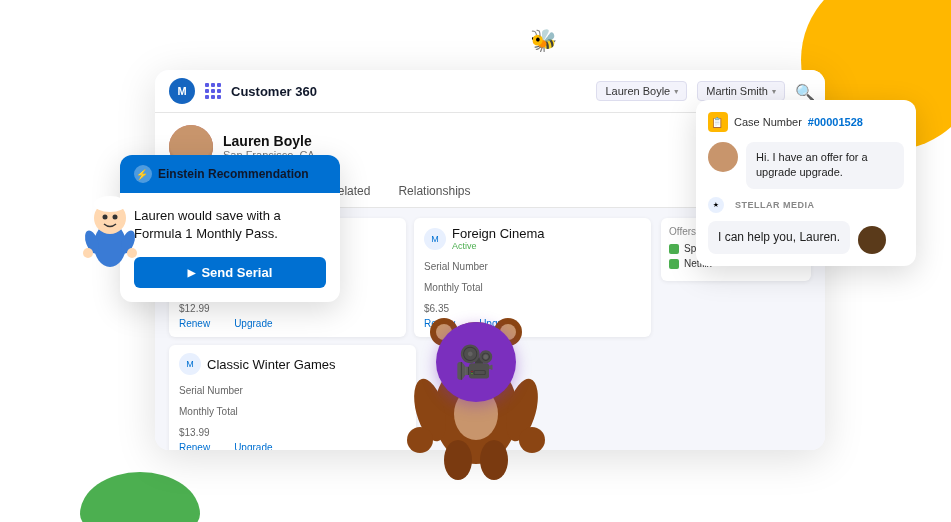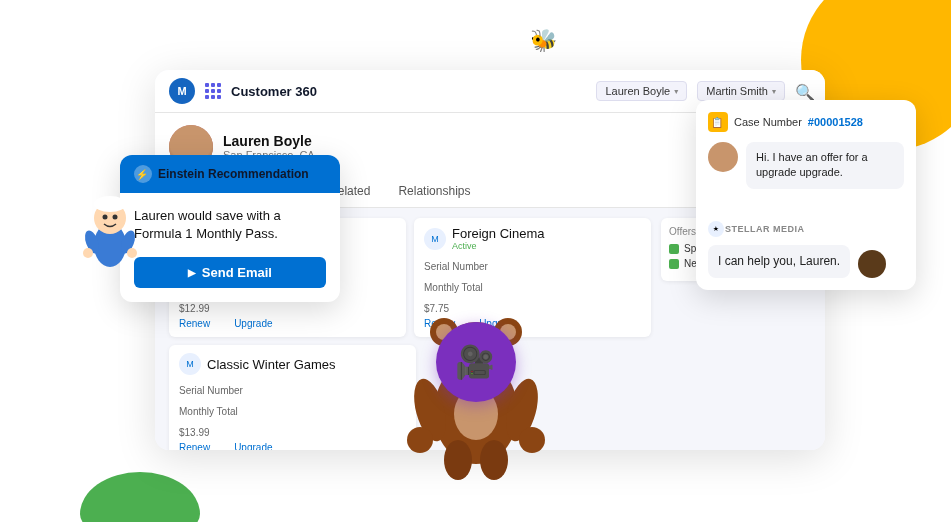--- a/index.html
+++ b/index.html
@@ -389,23 +389,22 @@
       border-radius: 8px;
       padding: 8px 10px;
       font-size: 11px;
       color: #222;
       line-height: 1.4;
       flex: 1;
     }
     .chat-agent-row {
       display: flex;
       align-items: center;
-      gap: 1px;
+      gap: 11px;
       margin-bottom: 4px;
-      margin-top: 24px;
     }
     .agent-logo {
       width: 16px;
       height: 16px;
       border-radius: 50%;
       background: #e8f0fe;
       display: flex;
       align-items: center;
       justify-content: center;
       font-size: 7px;
@@ -560,21 +559,21 @@
         <div class="product-card">
           <div class="product-card-header">
             <div class="product-icon">M</div>
             <div>
               <div class="product-name">Foreign Cinema</div>
               <div class="product-status">Active</div>
             </div>
           </div>
           <div class="product-detail">Serial Number</div>
           <div class="product-detail">Monthly Total</div>
-          <div class="product-detail">$7.75</div>
+          <div class="product-detail">$6.35</div>
           <div class="product-actions">
             <span class="action-link">Renew</span>
             <span class="action-link">Upgrade</span>
           </div>
         </div>
       </div>
 
       <div class="card-row">
         <div class="product-card">
           <div class="product-card-header">
@@ -614,21 +613,21 @@
 
 <div class="einstein-card">
   <div class="einstein-header">
     <div class="einstein-header-icon">⚡</div>
     <span class="einstein-header-text">Einstein Recommendation</span>
   </div>
   <div class="einstein-body">
     <div class="einstein-message">Lauren would save with a Formula 1 Monthly Pass.</div>
     <button class="send-email-btn">
       <span class="play-icon">▶</span>
-      <span>Send Email</span>
+      <span>Send Serial</span>
     </button>
   </div>
 </div>
 
 <div class="chat-panel">
   <div class="case-number-row">
     <div class="case-icon">📋</div>
     <span class="case-label">Case Number</span>
     <span class="case-number">#00001528</span>
   </div>

